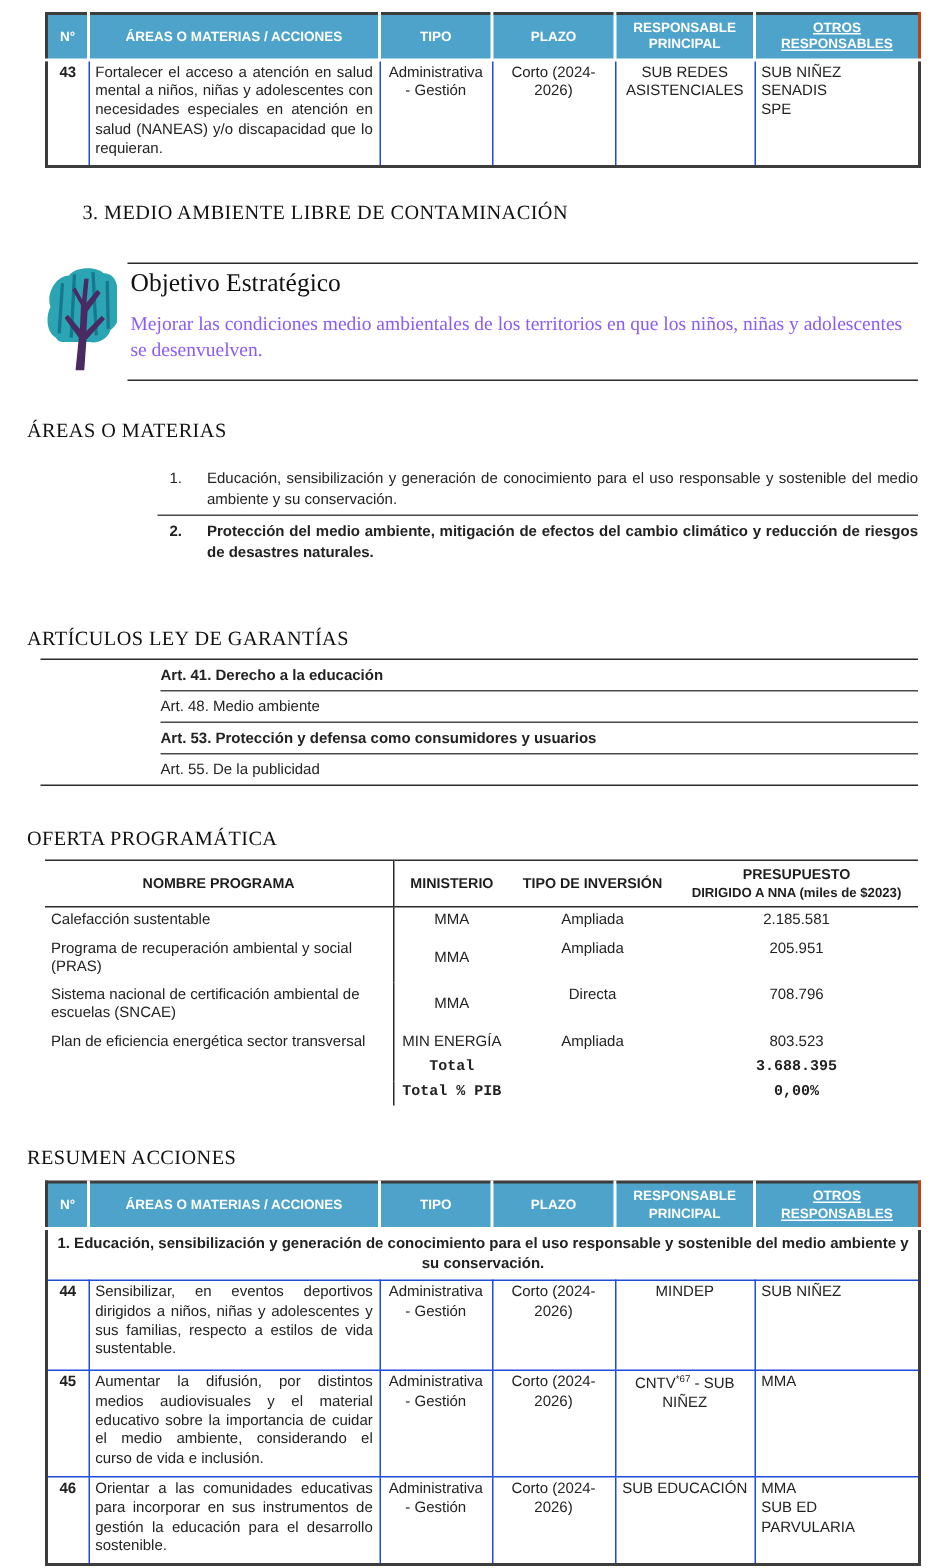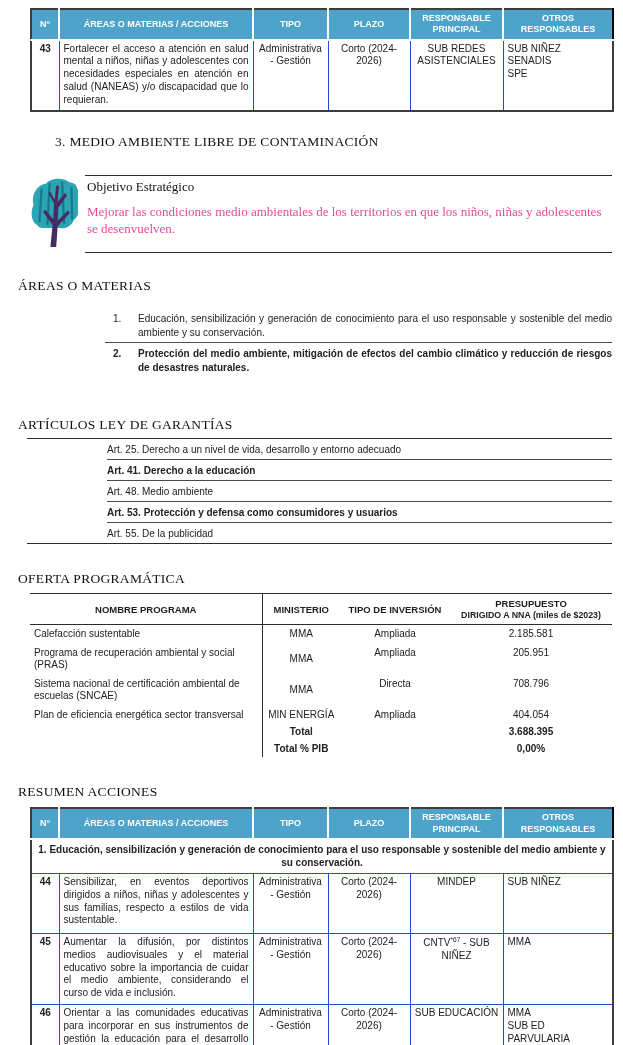--- a/index.html
+++ b/index.html
@@ -17,21 +17,21 @@
     table-layout:fixed;
   }
   table.actions th {
     background:#4da3c9; color:#ffffff;
     font-size:9px; font-weight:bold; line-height:1.25;
     border:2px solid #ffffff; border-top:2px solid #3d3d3d;
     padding:3px 1px; text-align:center; vertical-align:middle;
     height:30px;
   }
   table.actions th:first-child { border-left:2px solid #3d3d3d; }
-  table.actions th:last-child  { border-right:2px solid #000000; }
+  table.actions th:last-child  { border-right:2px solid #c2410c;text-decoration:underline; }
   table.actions td {
     border:1px solid #1d4ed8;
     font-size:10px; line-height:1.28;
     padding:2px 4px 4px 4px; vertical-align:top;
   }
   td.c-num   { text-align:center; font-weight:bold; }
   td.c-acc   { text-align:justify; }
   td.c-mid   { text-align:center; }
   td.c-otros { text-align:left; white-space:pre-line; }
   tr.section-row td {
@@ -49,25 +49,25 @@
   .block-h { margin-left:18px; }
 
   
   .objetivo-row { display:flex; margin:25px 11px 0 30px; }
   .tree-wrap { width:55px; flex:0 0 55px; padding-top:0; }
   .obj-content {
     flex:1; border-top:1.5px solid #2b2b2b; border-bottom:1.5px solid #2b2b2b;
     padding:3px 2px 10px 2px; min-height:70px;
   }
   .obj-label {
-    font-family:"Liberation Serif", serif; font-size:13px; color:#111;
+    font-family:"Liberation Serif", serif; font-size:17px; color:#111;
     margin-bottom:9px;
   }
   .obj-text {
-    font-family:"Liberation Serif", serif; font-size:13px; color:#ec4899;
+    font-family:"Liberation Serif", serif; font-size:13px; color:#8b5cf6;
     line-height:1.25;
   }
 
   
   #areas-heading { margin-top:25px; }
   .areas-list { margin:14px 11px 0 105px; }
   .area-item { display:flex; padding:4px 0 3px 0; font-size:10px; line-height:1.35; color:#222; }
   .area-item .num { width:33px; flex:0 0 33px; padding-left:8px; }
   .area-item .txt { flex:1; text-align:justify; }
   .area-item.rule { border-bottom:1px solid #4a4a4a; }
@@ -99,21 +99,21 @@
     border-bottom:1.5px solid #2b2b2b;
     padding:4px 2px; text-align:center; vertical-align:middle; line-height:1.2;
   }
   table.oferta td {
     font-size:10px; color:#222; padding:3px 4px; line-height:1.25;
     vertical-align:middle;
   }
   .col-divider { border-right:1.5px solid #2b2b2b; }
   td.o-name { text-align:left; vertical-align:top; }
   td.o-c    { text-align:center; }
-  tr.total-row td { font-weight:bold; text-align:center; padding:2px 4px; }
+  tr.total-row td { font-weight:bold; text-align:center; padding:2px 4px;font-family:Liberation Mono, monospace; }
   .pres-h2 { font-size:8.8px; }
 
   
   #resumen-heading { margin-top:27px; }
   #resumen-table { margin-top:7px; }
   td.tall { height:60px; }
   td.tall46 { height:47px; }
 </style>
 </head>
 <body>
@@ -177,21 +177,20 @@
     <span class="txt">Educación, sensibilización y generación de conocimiento para el uso responsable y sostenible del medio ambiente y su conservación.</span>
   </div>
   <div class="area-item bold">
     <span class="num">2.</span>
     <span class="txt">Protección del medio ambiente, mitigación de efectos del cambio climático y reducción de riesgos de desastres naturales.</span>
   </div>
 </div>
 
 <div id="articulos-heading" class="serif-h block-h">ARTÍCULOS LEY DE GARANTÍAS</div>
 <div class="articulos-block">
-  <div class="articulo-item">Art. 25. Derecho a un nivel de vida, desarrollo y entorno adecuado</div>
   <div class="articulo-item bold">Art. 41. Derecho a la educación</div>
   <div class="articulo-item">Art. 48. Medio ambiente</div>
   <div class="articulo-item bold">Art. 53. Protección y defensa como consumidores y usuarios</div>
   <div class="articulo-item">Art. 55. De la publicidad</div>
 </div>
 
 <div id="oferta-heading" class="serif-h block-h">OFERTA PROGRAMÁTICA</div>
 <table class="oferta">
   <colgroup>
     <col style="width:232px">
@@ -226,21 +225,21 @@
     <tr>
       <td class="o-name col-divider">Sistema nacional de certificación ambiental de escuelas (SNCAE)</td>
       <td class="o-c">MMA</td>
       <td class="o-c" style="vertical-align:top;">Directa</td>
       <td class="o-c" style="vertical-align:top;text-align:center;">708.796</td>
     </tr>
     <tr>
       <td class="o-name col-divider">Plan de eficiencia energética sector transversal</td>
       <td class="o-c">MIN ENERGÍA</td>
       <td class="o-c">Ampliada</td>
-      <td class="o-c">404.054</td>
+      <td class="o-c">803.523</td>
     </tr>
     <tr class="total-row">
       <td class="col-divider"></td>
       <td>Total</td>
       <td></td>
       <td>3.688.395</td>
     </tr>
     <tr class="total-row">
       <td class="col-divider"></td>
       <td>Total % PIB</td>

